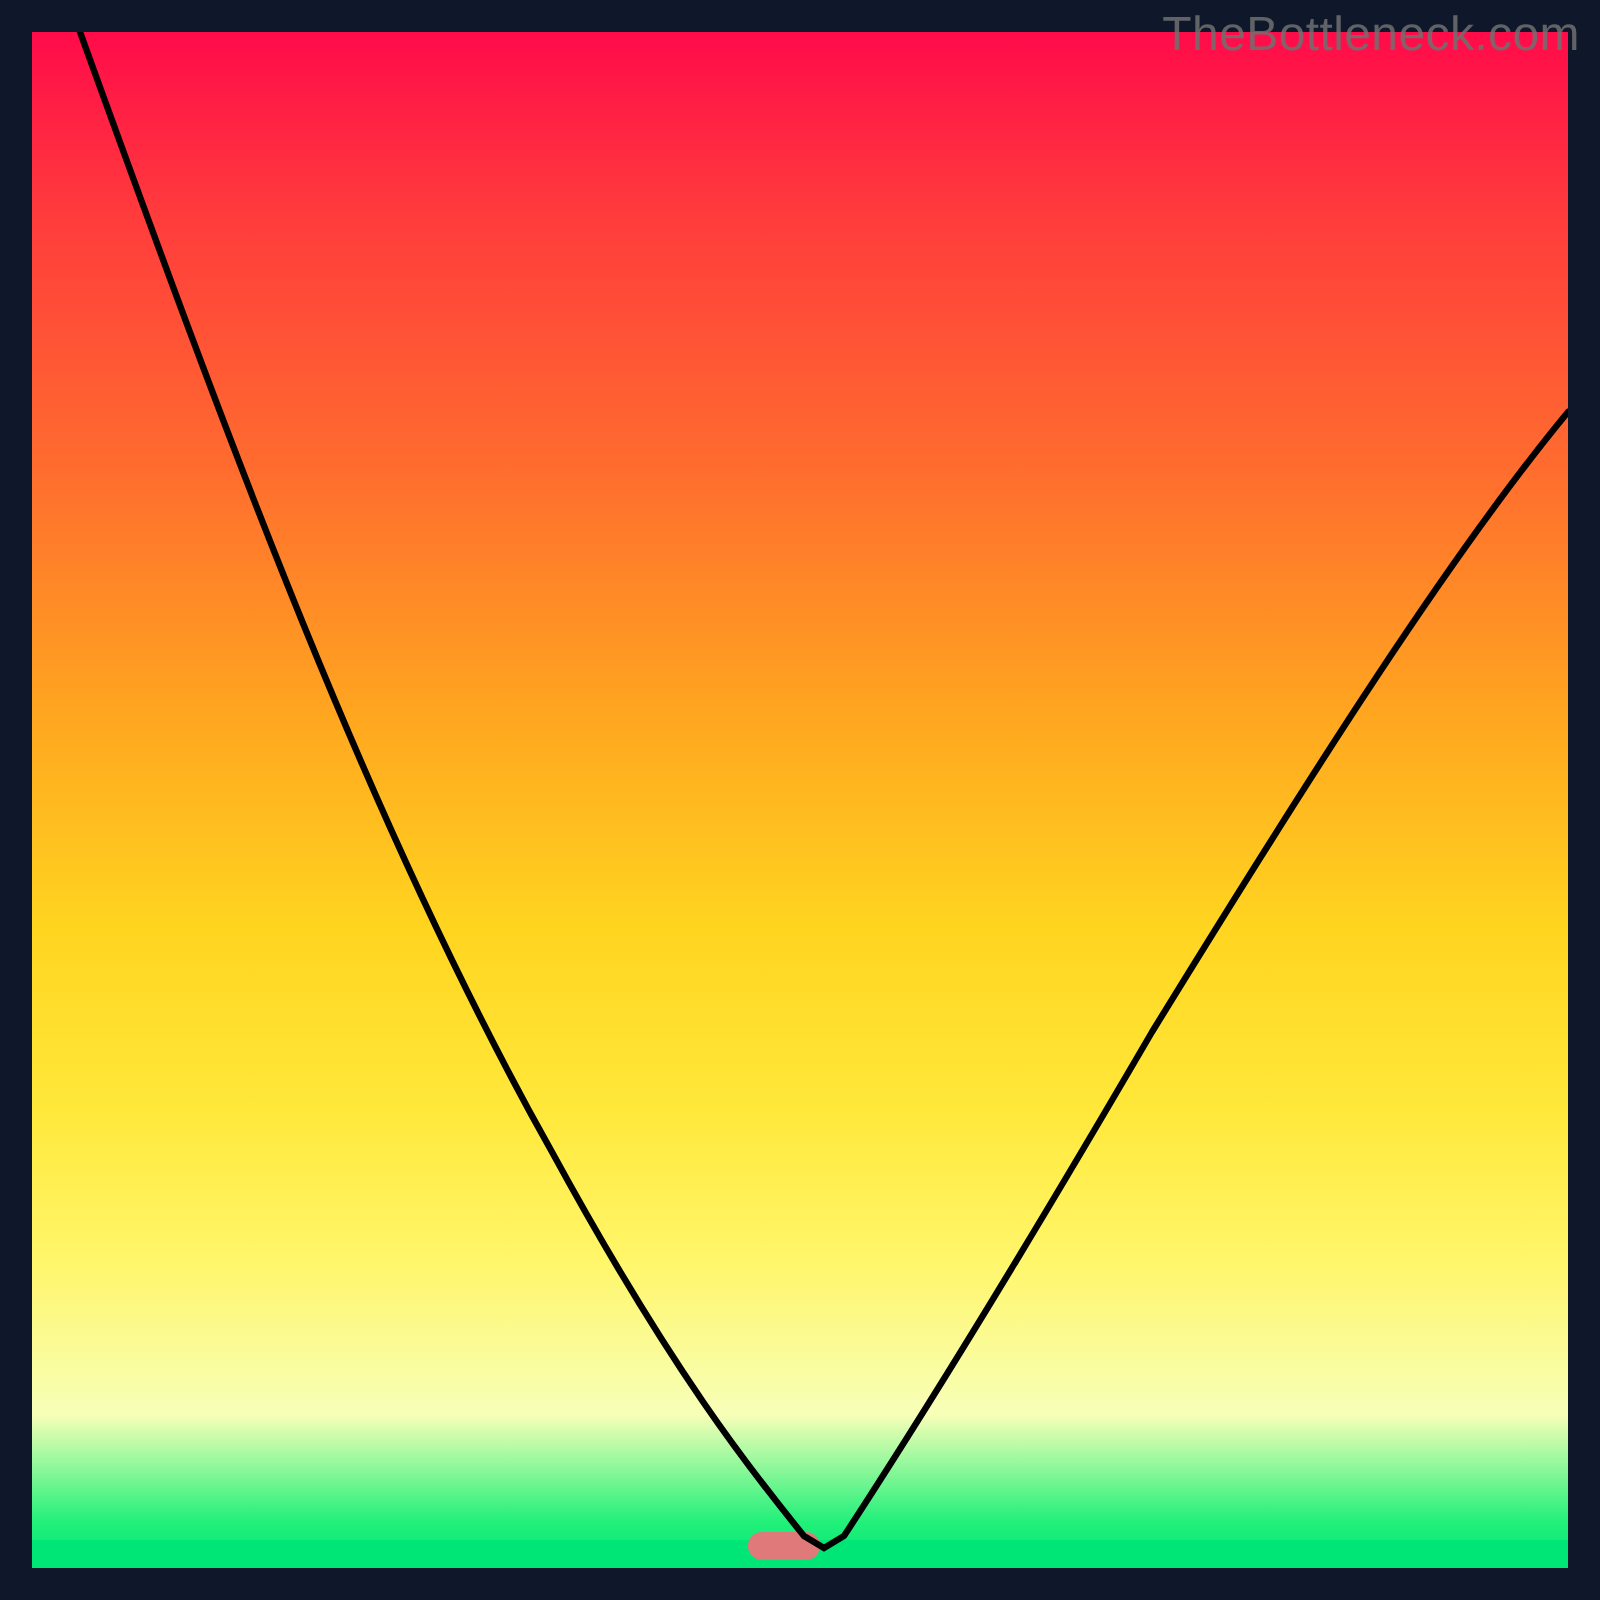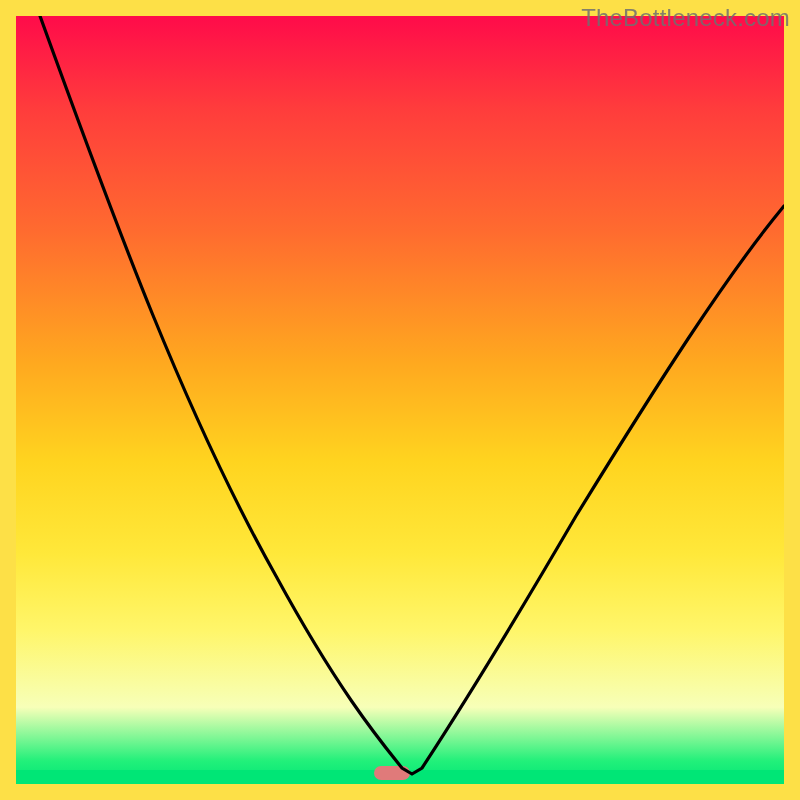--- a/index.html
+++ b/index.html
@@ -1,21 +1,21 @@
 <!DOCTYPE html>
 <html><head>
 <meta charset="utf-8">
 <style>
   * { margin: 0; padding: 0; box-sizing: border-box; }
   html, body { width: 800px; height: 800px; overflow: hidden; }
   .chart-container {
     position: relative;
     width: 800px;
     height: 800px;
-    background: #fde047;
+    background: #0f172a;
   }
   .plot-area {
     position: absolute;
     left: 16px;
     top: 16px;
     width: 768px;
     height: 768px;
     background: linear-gradient(to bottom,
       #ff0b4a 0%,
       #ff3c3c 12%,

